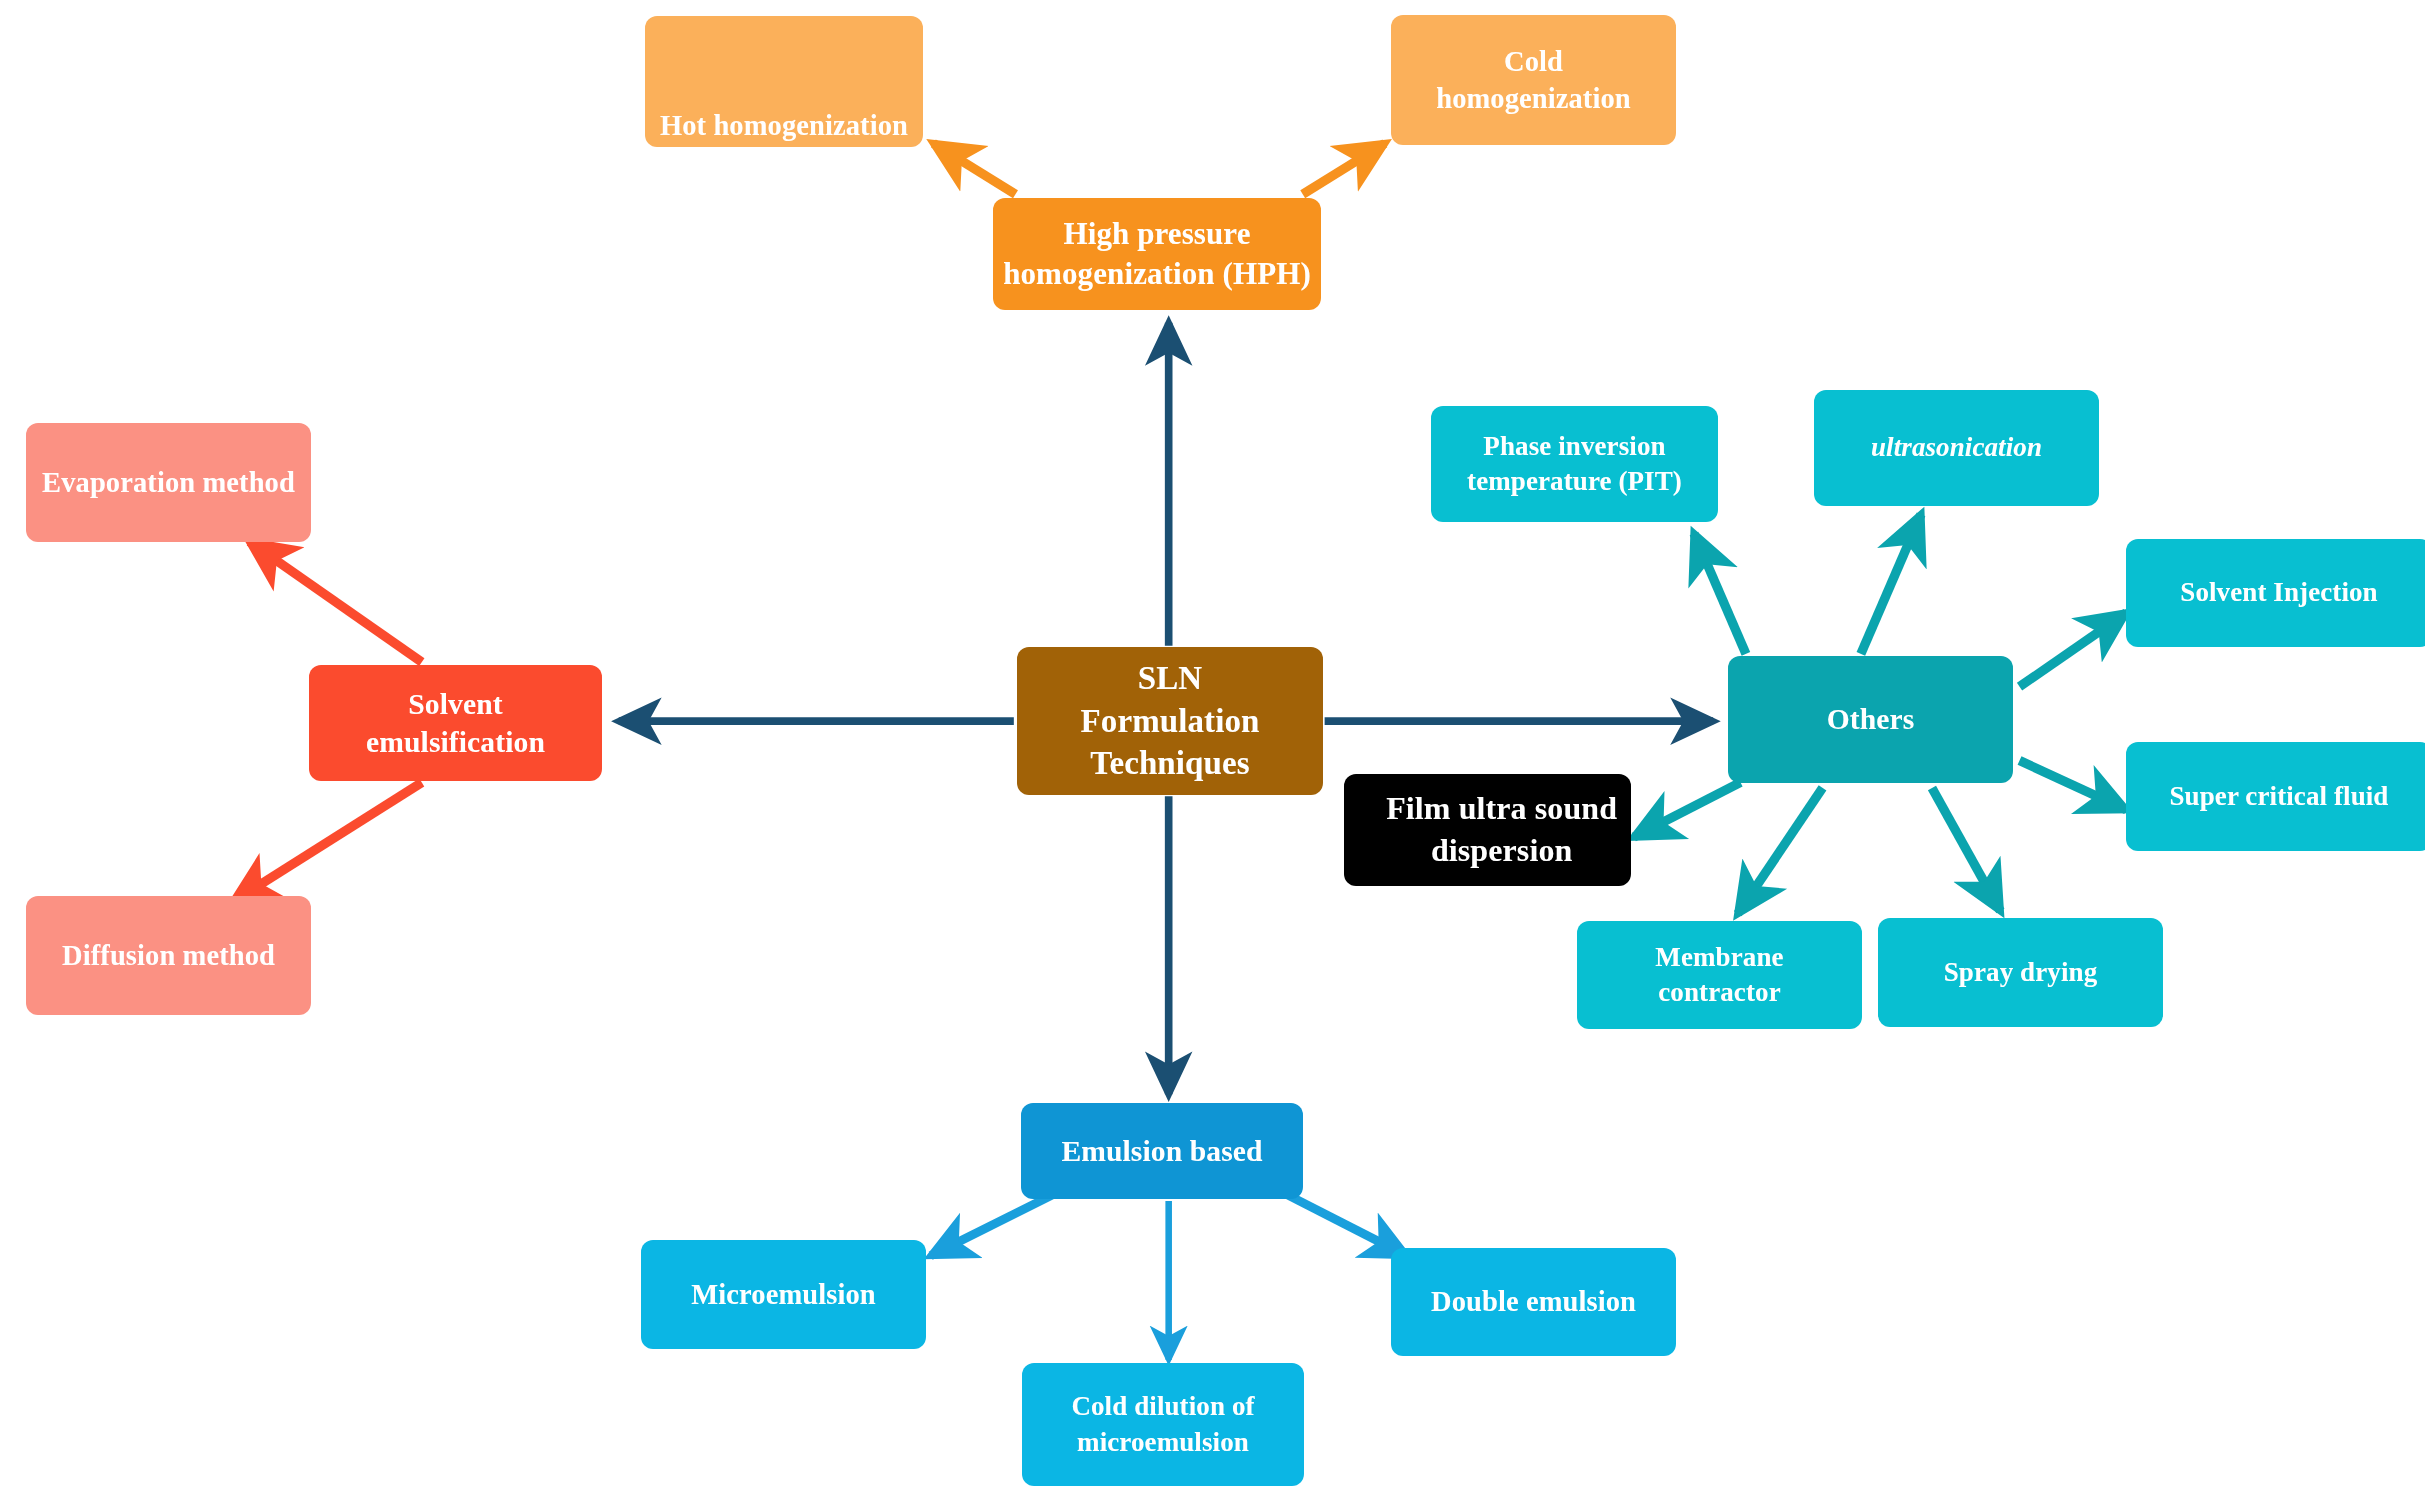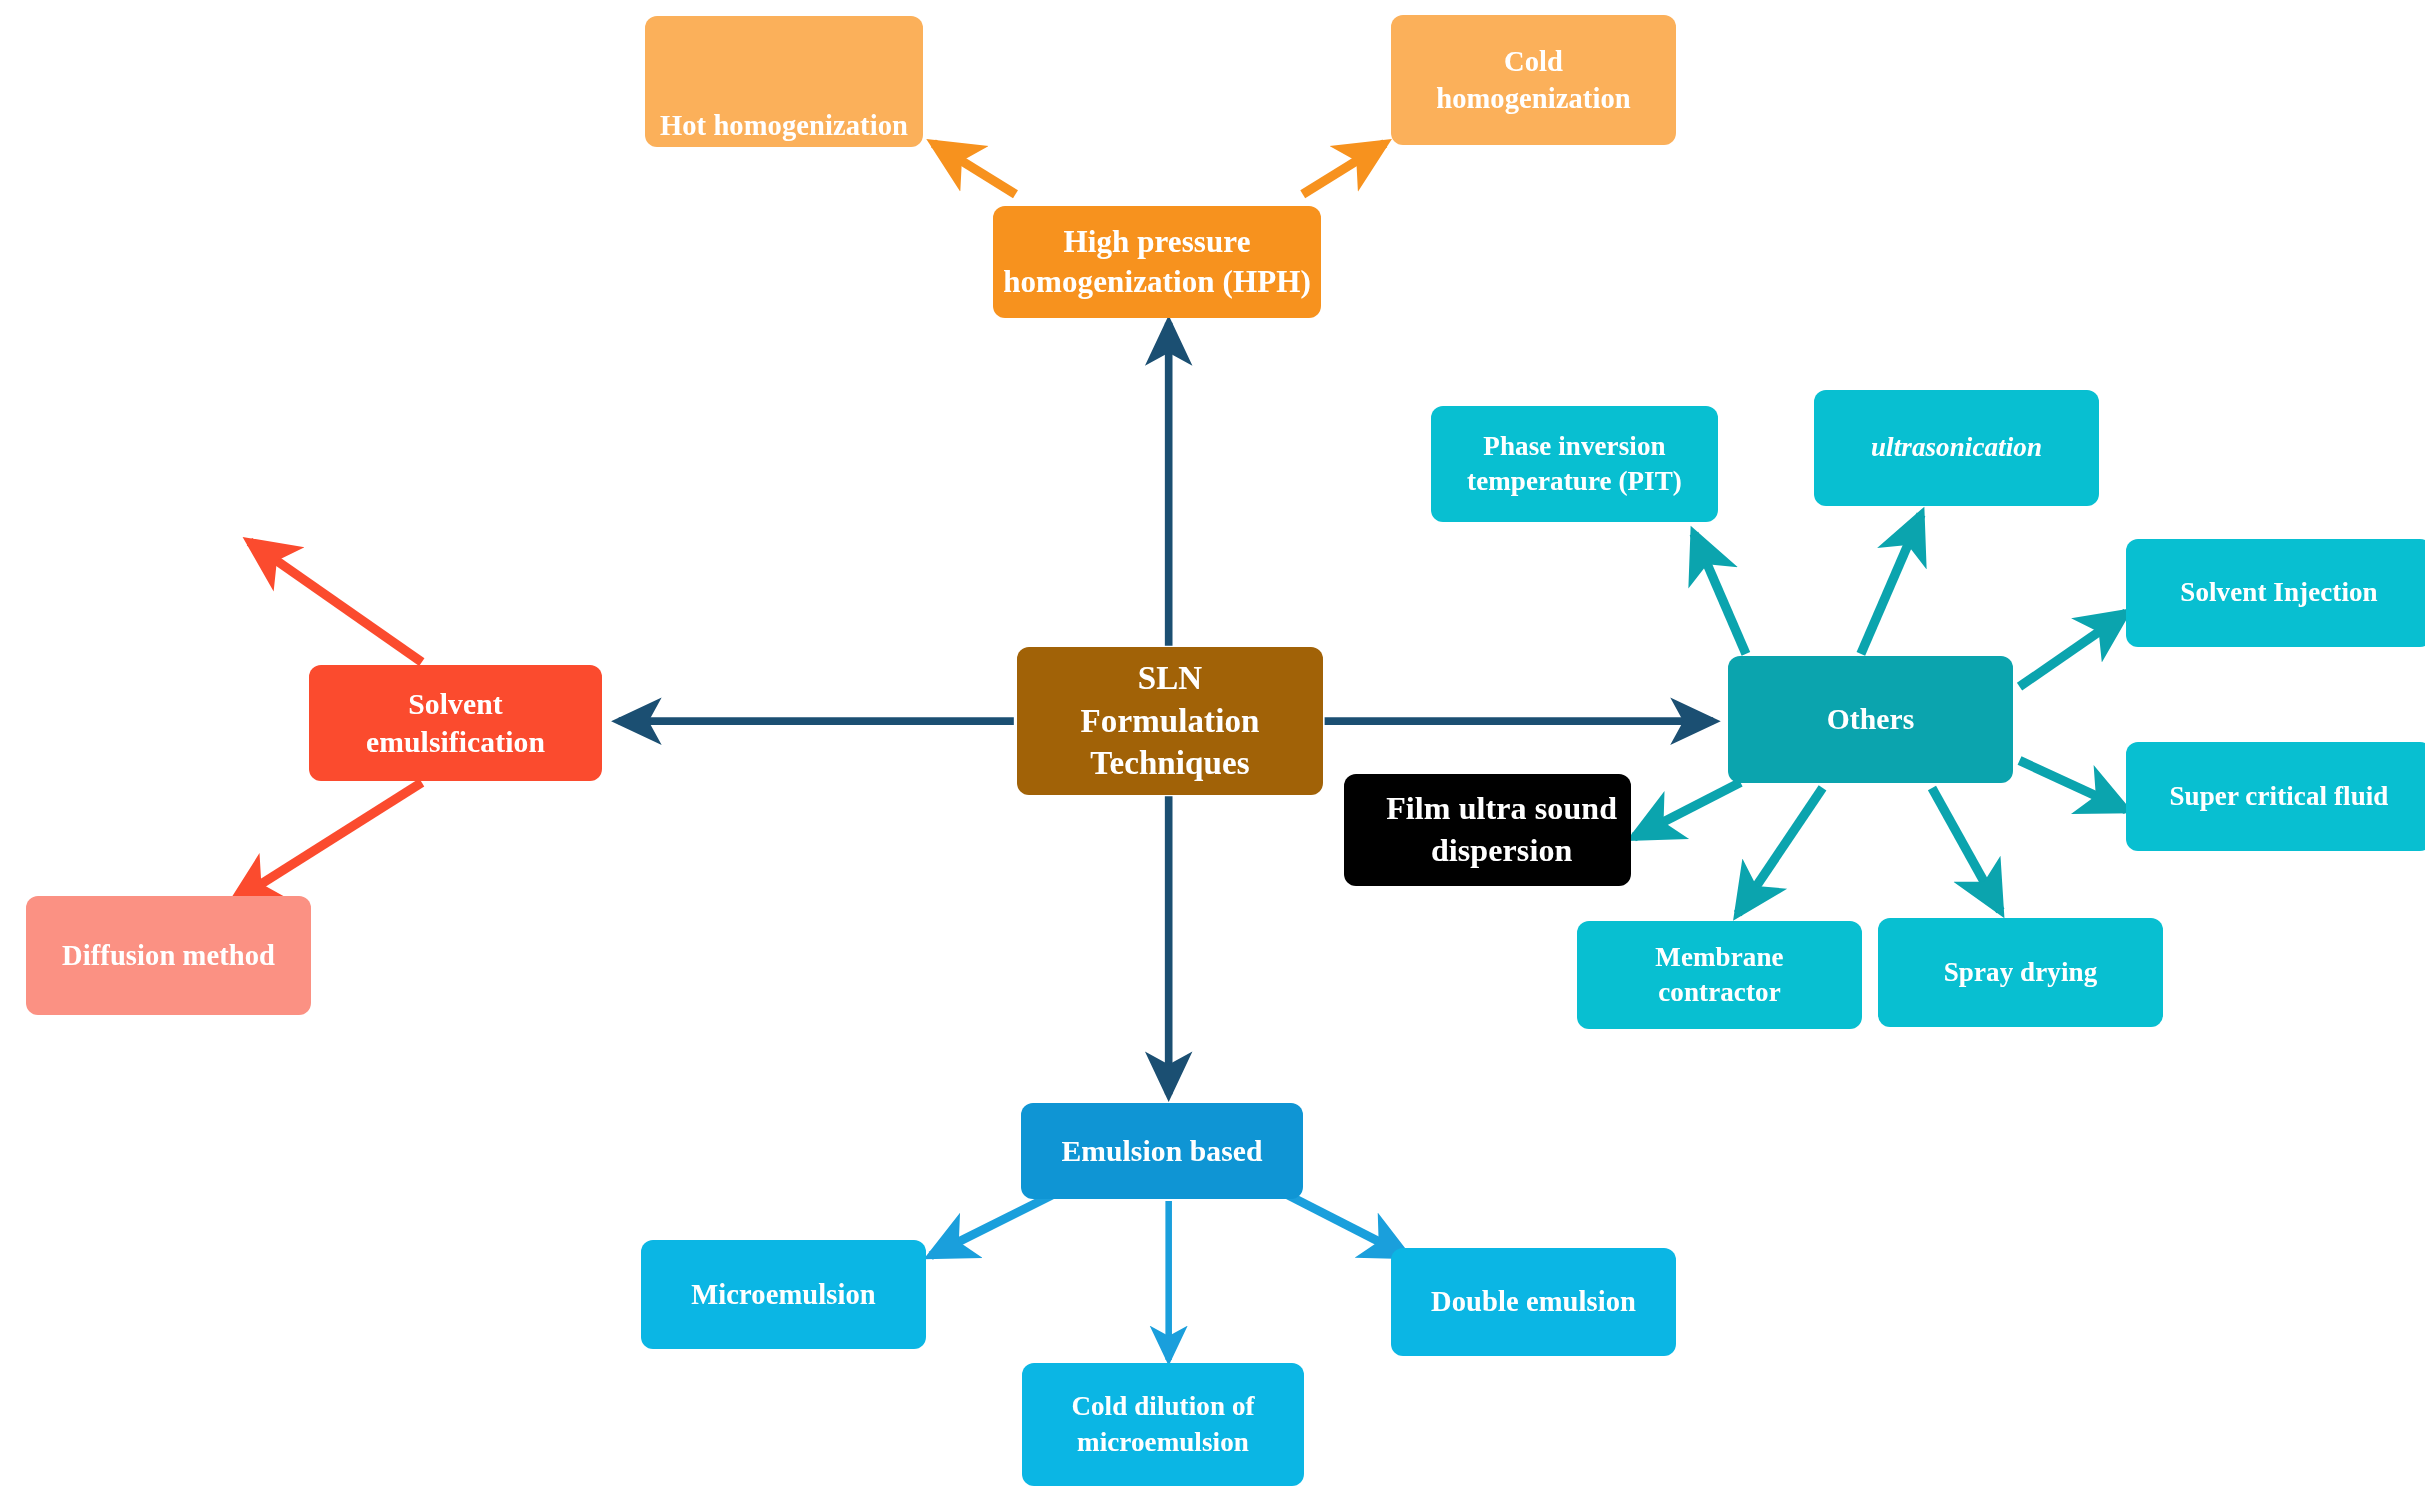--- a/index.html
+++ b/index.html
@@ -91,21 +91,21 @@
   </svg>
 
   <div class="node" style="left:1017px;top:647px;width:306px;height:148px;background:#a16207;font-size:33px;">
     <span>
         <span>SLN</span>
         <span>Formulation</span>
         <span>Techniques</span>
       </span>
   </div>
 
-  <div class="node" style="left:993px;top:206px;width:328px;height:112px;background:#f7921e;font-size:31px;">
+  <div class="node" style="left:993px;top:198px;width:328px;height:112px;background:#f7921e;font-size:31px;">
     <span>
         <span>High pressure</span>
         <span>homogenization (HPH)</span>
       </span>
   </div>
 
   <div class="node" style="left:645px;top:16.4px;width:278px;height:131px;background:#fbb05a;font-size:28.5px;align-items:flex-end;">
     <span>
         <span>Hot homogenization</span>
       </span>
@@ -118,20 +118,25 @@
       </span>
   </div>
 
   <div class="node" style="left:309px;top:665px;width:293px;height:116px;background:#fb4b2e;font-size:29.6px;">
     <span>
         <span>Solvent</span>
         <span>emulsification</span>
       </span>
   </div>
 
+  <div class="node" style="left:26px;top:423px;width:285px;height:119px;background:#fb9183;font-size:28.5px;">
+    <span>
+        <span>Evaporation method</span>
+      </span>
+  </div>
 
   <div class="node" style="left:26px;top:896px;width:285px;height:119px;background:#fb9183;font-size:28.5px;">
     <span>
         <span>Diffusion method</span>
       </span>
   </div>
 
   <div class="node" style="left:1728px;top:656px;width:285px;height:127px;background:#0ba4ae;font-size:29.6px;">
     <span>
         <span>Others</span>

